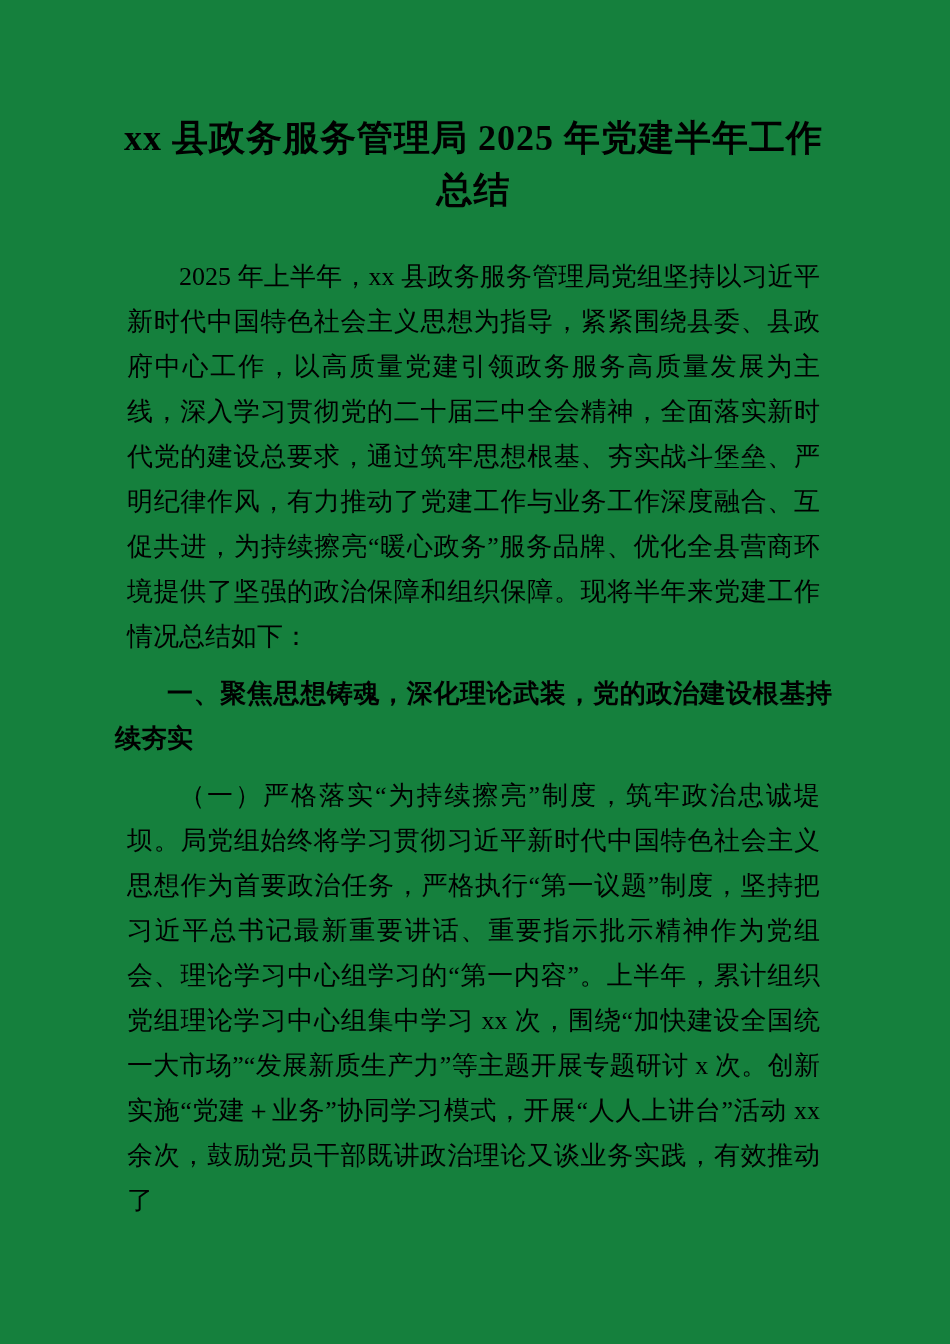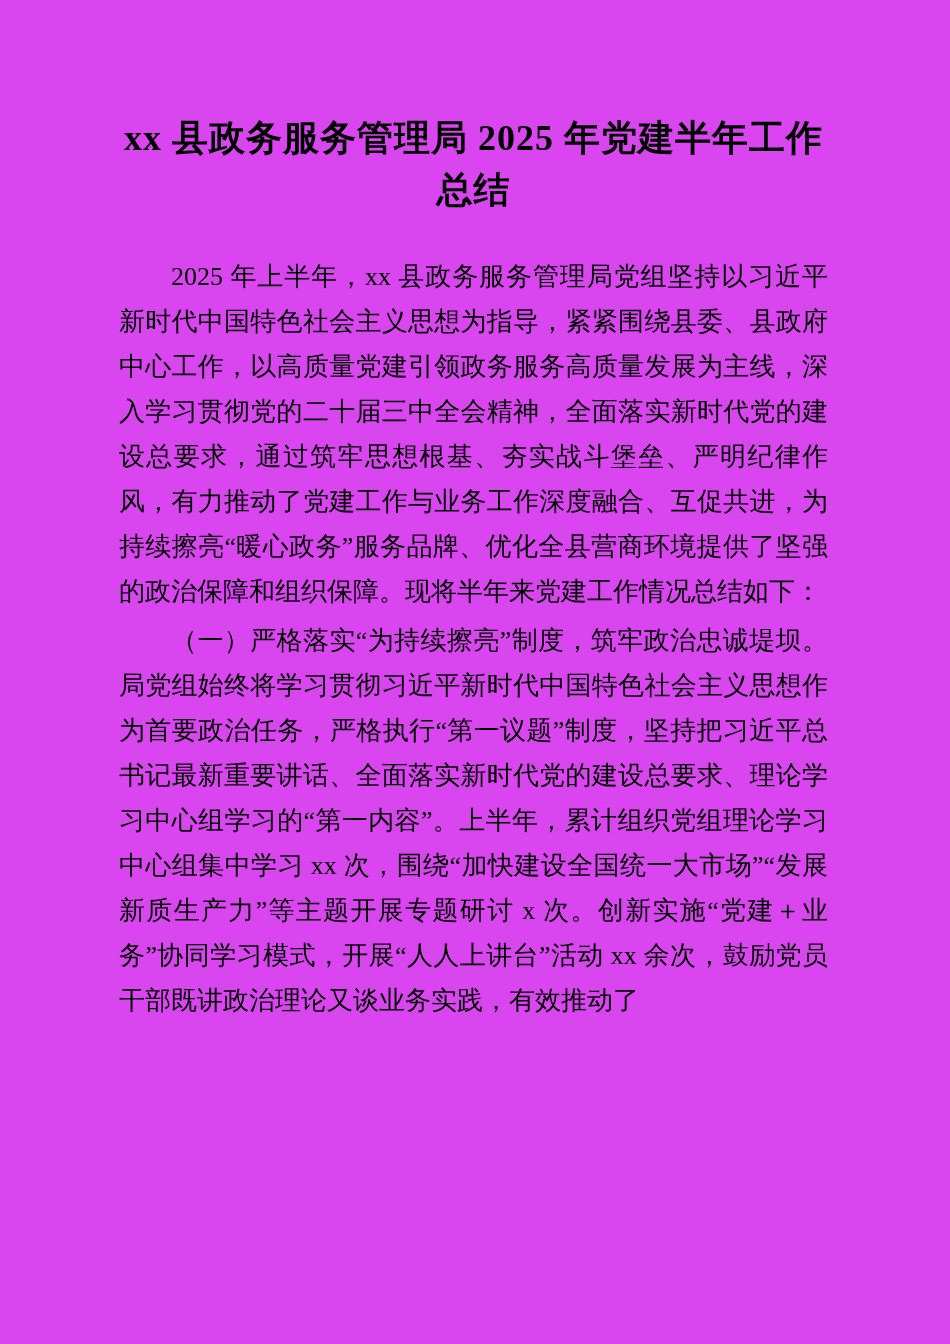--- a/index.html
+++ b/index.html
@@ -12,33 +12,33 @@
     height: 1344px;
     color: #000000;
     font-family: "Liberation Serif", serif;
     overflow: hidden;
   }
   .page {
     box-sizing: border-box;
     width: 950px;
     height: 1344px;
     padding: 112px 118px 8px 115px;
-    background: #d946ef;
+    background: #15803d;
   }
   .doc-title {
     margin: 0 0 38px 0;
     font-family: "Liberation Serif", serif;
     font-size: 36px;
     font-weight: bold;
     line-height: 52px;
     text-align: center;
     letter-spacing: 1px;
   }
   .para {
-    margin: 4px;
+    margin: 12px;
     font-size: 26px;
     line-height: 45px;
     text-align: justify;
     text-indent: 52px;
     font-family: "Liberation Serif", serif;
     word-break: break-all;
   }
   .section-heading {
     margin: 0;
     font-size: 26px;
@@ -57,16 +57,17 @@
 </style>
 </head>
 <body>
 
 <div class="page">
 
   <h1 class="doc-title">xx 县政务服务管理局 2025 年党建半年工作总结</h1>
 
   <p class="para">2025 年上半年，xx 县政务服务管理局党组坚持以习近平新时代中国特色社会主义思想为指导，紧紧围绕县委、县政府中心工作，以高质量党建引领政务服务高质量发展为主线，深入学习贯彻党的二十届三中全会精神，全面落实新时代党的建设总要求，通过筑牢思想根基、夯实战斗堡垒、严明纪律作风，有力推动了党建工作与业务工作深度融合、互促共进，为持续擦亮“暖心政务”服务品牌、优化全县营商环境提供了坚强的政治保障和组织保障。现将半年来党建工作情况总结如下：</p>
 
+  <h2 class="section-heading">一、聚焦思想铸魂，深化理论武装，党的政治建设根基持续夯实</h2>
 
-  <p class="para"><span class="lead-sentence">（一）严格落实“为持续擦亮”制度，筑牢政治忠诚堤坝。</span><span>局党组始终将学习贯彻习近平新时代中国特色社会主义思想作为首要政治任务，严格执行“第一议题”制度，坚持把习近平总书记最新重要讲话、全面落实新时代党的建设总要求、理论学习中心组学习的“第一内容”。上半年，累计组织党组理论学习中心组集中学习 xx 次，围绕“加快建设全国统一大市场”“发展新质生产力”等主题开展专题研讨 x 次。创新实施“党建＋业务”协同学习模式，开展“人人上讲台”活动 xx 余次，鼓励党员干部既讲政治理论又谈业务实践，有效推动了</span></p>
+  <p class="para"><span class="lead-sentence">（一）严格落实“为持续擦亮”制度，筑牢政治忠诚堤坝。</span><span>局党组始终将学习贯彻习近平新时代中国特色社会主义思想作为首要政治任务，严格执行“第一议题”制度，坚持把习近平总书记最新重要讲话、重要指示批示精神作为党组会、理论学习中心组学习的“第一内容”。上半年，累计组织党组理论学习中心组集中学习 xx 次，围绕“加快建设全国统一大市场”“发展新质生产力”等主题开展专题研讨 x 次。创新实施“党建＋业务”协同学习模式，开展“人人上讲台”活动 xx 余次，鼓励党员干部既讲政治理论又谈业务实践，有效推动了</span></p>
 
 </div>
 
 </body></html>

